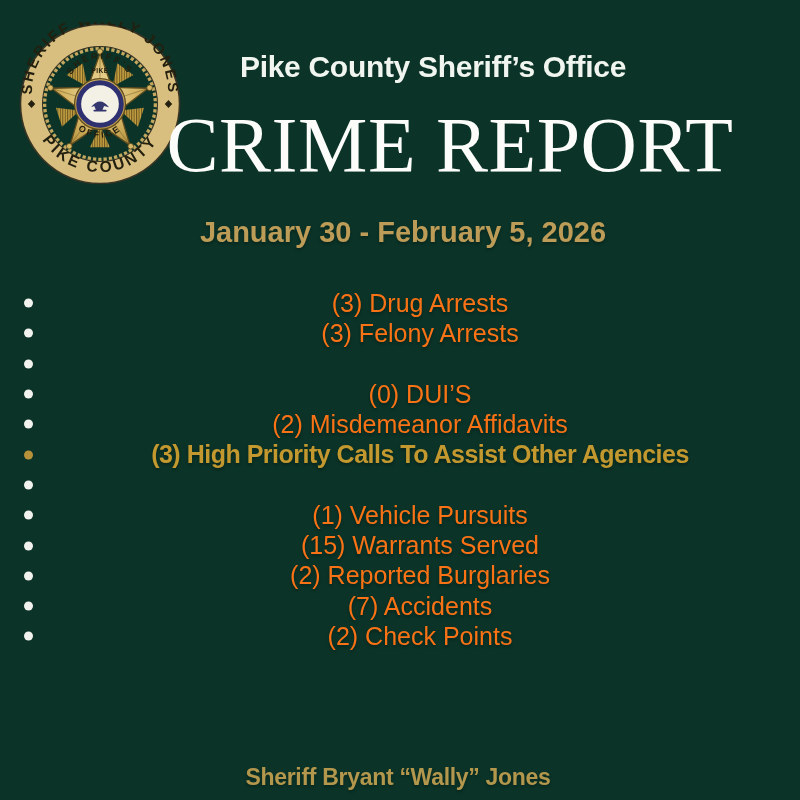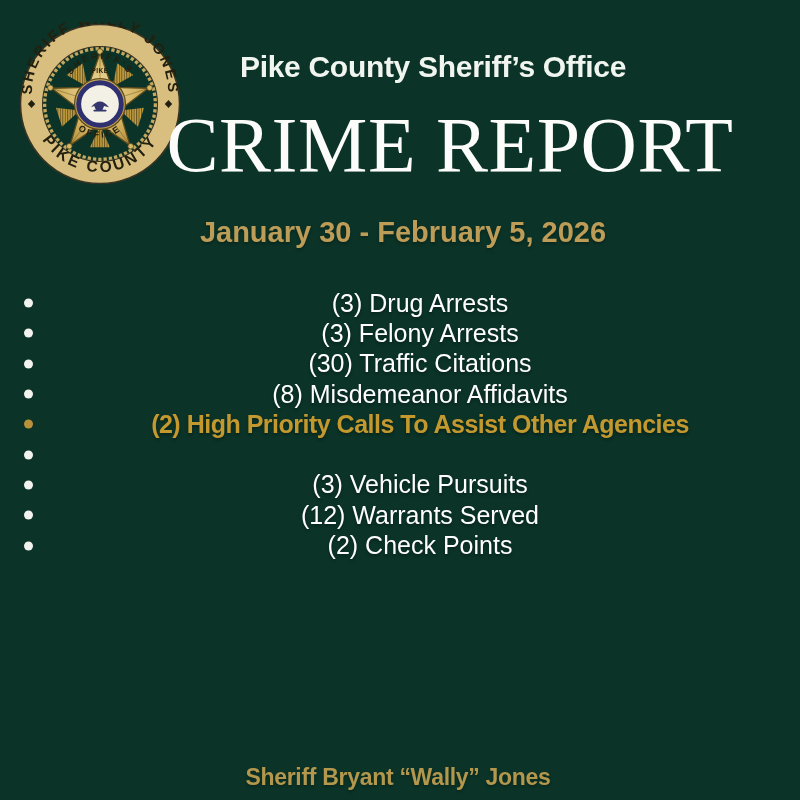--- a/index.html
+++ b/index.html
@@ -86,21 +86,21 @@
     position: absolute;
     left: 24px;
     top: 50%;
     transform: translateY(-50%);
     width: 9px;
     height: 9px;
     border-radius: 50%;
     background: #f2f2ee;
   }
   .stat-text {
-    color: #ffffff;
+    color: #f97316;
     font-size: 25px;
     font-weight: 400;
     white-space: nowrap;
     text-shadow: 0 2px 3px rgba(0,0,0,0.3);
   }
   .stat-row.highlight .bullet { background: #b8923a; }
   .stat-row.highlight .stat-text {
     color: #c3982f;
     font-weight: 700;
     letter-spacing: -0.5px;
@@ -203,40 +203,51 @@
     <li class="stat-row">
       <span class="bullet"></span>
       <span class="stat-text">(3) Drug Arrests</span>
     </li>
     <li class="stat-row">
       <span class="bullet"></span>
       <span class="stat-text">(3) Felony Arrests</span>
     </li>
     <li class="stat-row">
       <span class="bullet"></span>
-      <span class="stat-text">(30) Traffic Citations</span>
-    </li>
-    <li class="stat-row">
-      <span class="bullet"></span>
-      <span class="stat-text">(8) Misdemeanor Affidavits</span>
+    </li>
+    <li class="stat-row">
+      <span class="bullet"></span>
+      <span class="stat-text">(0) DUI’S</span>
+    </li>
+    <li class="stat-row">
+      <span class="bullet"></span>
+      <span class="stat-text">(2) Misdemeanor Affidavits</span>
     </li>
     <li class="stat-row highlight">
       <span class="bullet"></span>
-      <span class="stat-text">(2) High Priority Calls To Assist Other Agencies</span>
-    </li>
-    <li class="stat-row">
-      <span class="bullet"></span>
-    </li>
-    <li class="stat-row">
-      <span class="bullet"></span>
-      <span class="stat-text">(3) Vehicle Pursuits</span>
-    </li>
-    <li class="stat-row">
-      <span class="bullet"></span>
-      <span class="stat-text">(12) Warrants Served</span>
+      <span class="stat-text">(3) High Priority Calls To Assist Other Agencies</span>
+    </li>
+    <li class="stat-row">
+      <span class="bullet"></span>
+    </li>
+    <li class="stat-row">
+      <span class="bullet"></span>
+      <span class="stat-text">(1) Vehicle Pursuits</span>
+    </li>
+    <li class="stat-row">
+      <span class="bullet"></span>
+      <span class="stat-text">(15) Warrants Served</span>
+    </li>
+    <li class="stat-row">
+      <span class="bullet"></span>
+      <span class="stat-text">(2) Reported Burglaries</span>
+    </li>
+    <li class="stat-row">
+      <span class="bullet"></span>
+      <span class="stat-text">(7) Accidents</span>
     </li>
     <li class="stat-row">
       <span class="bullet"></span>
       <span class="stat-text">(2) Check Points</span>
     </li>
   </ul>
 
   <div class="footer-signature">Sheriff Bryant “Wally” Jones</div>
 
 </div>

